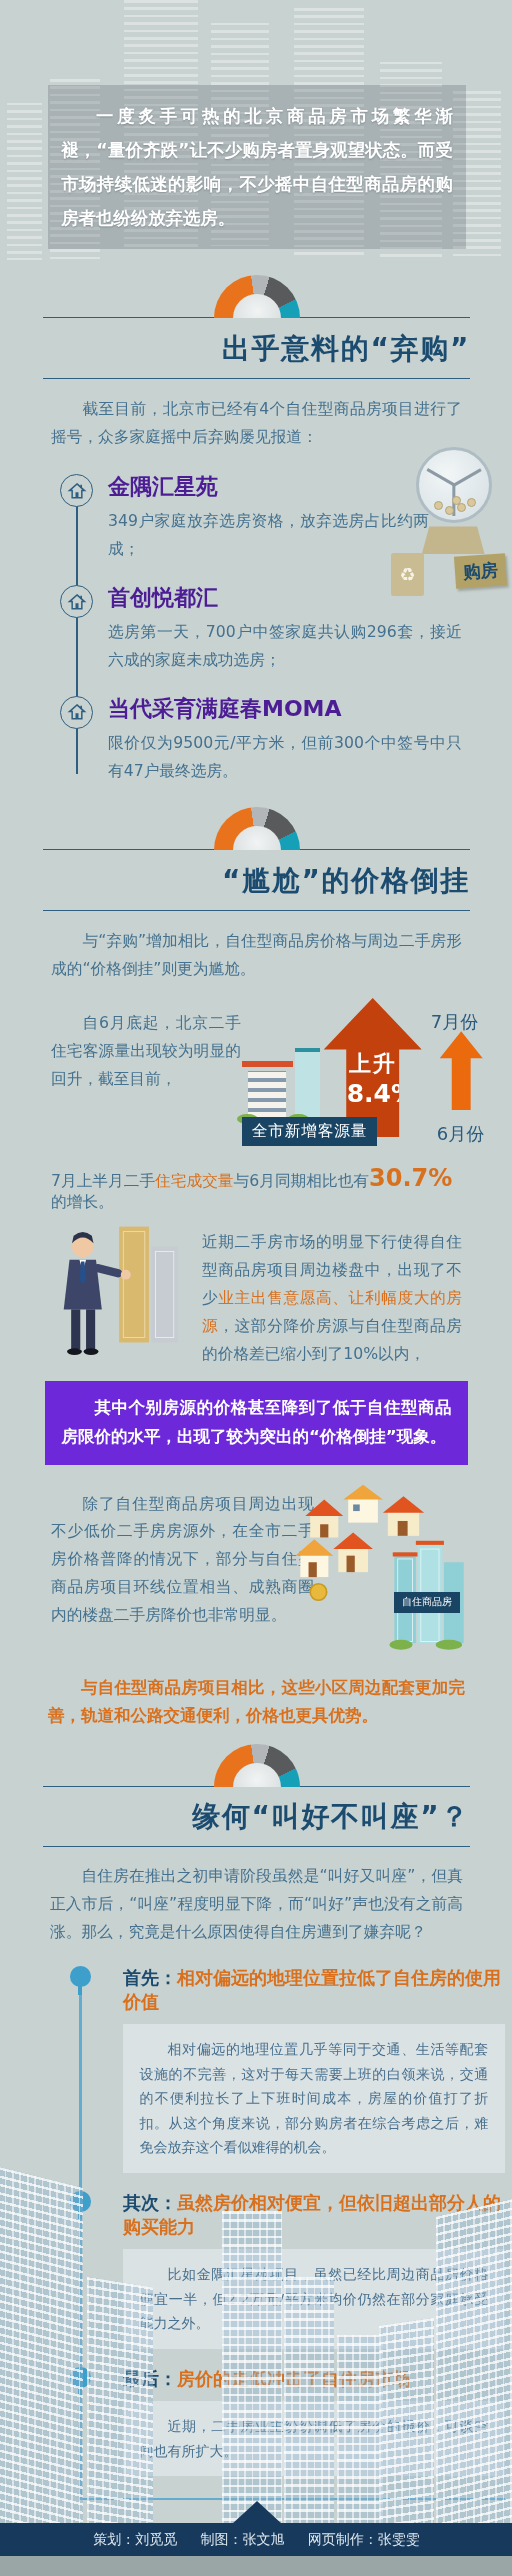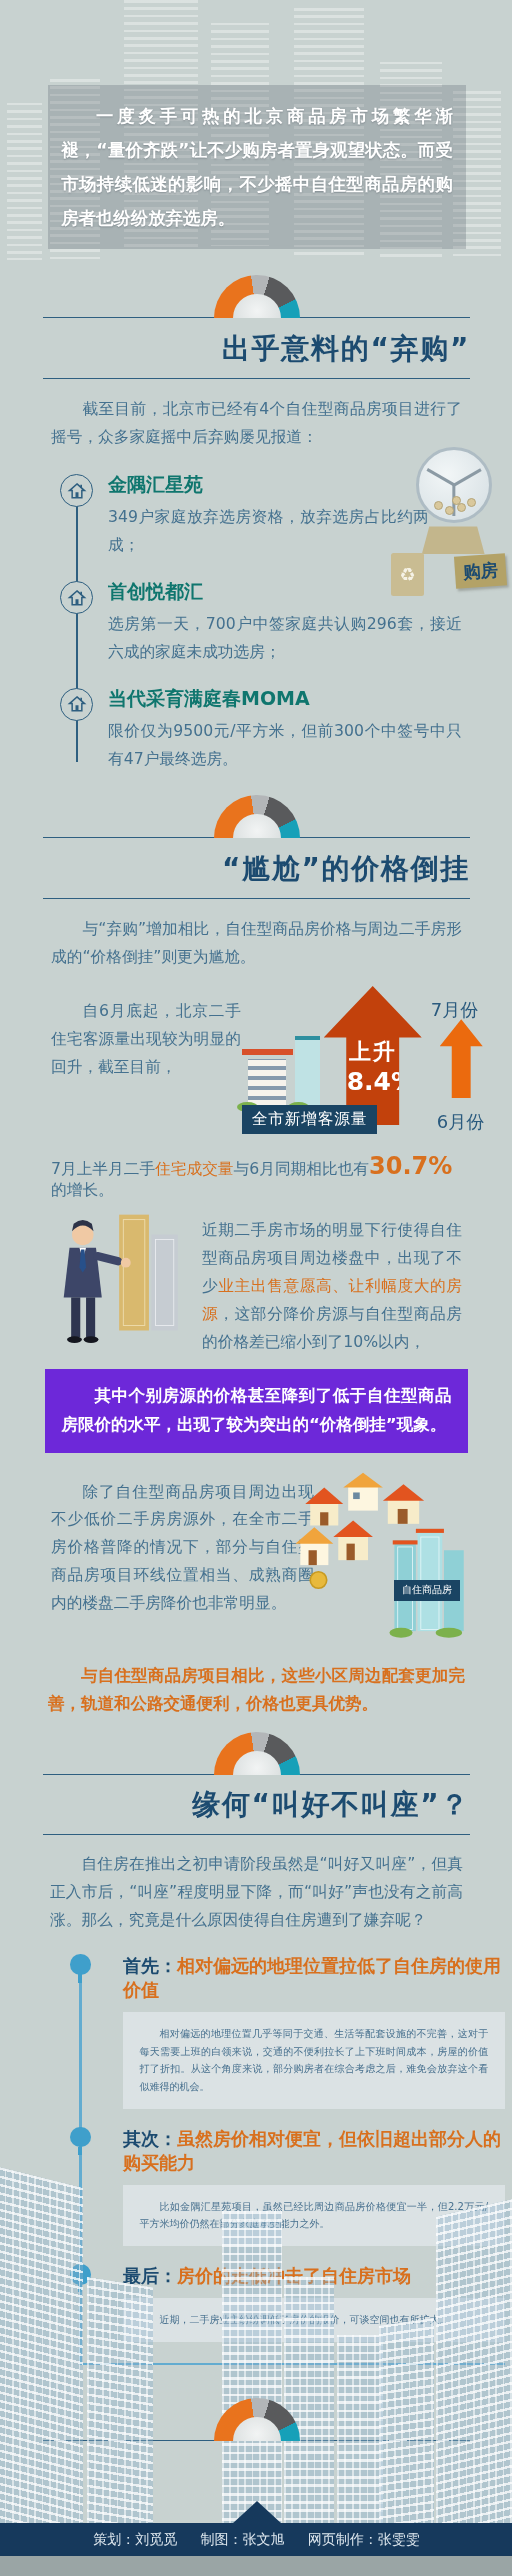--- a/index.html
+++ b/index.html
@@ -37,21 +37,21 @@
   .indent { text-indent:2em; }
   .orange { color:#d8701e; }
 
   
   .s1-intro { margin:16.5px 51px 5px 51px; }
   .s1-timeline { position:relative; margin:21.5px 0 0 50px; min-height:248px; }
   .s1-vline { position:absolute; left:26px; top:3.3px; bottom:11.6px; width:1.7px; background:#2e5f80; }
   .s1-item { position:relative; padding-left:58px; margin-bottom:20px; }
   .s1-icon { position:absolute; left:10px; top:1.7px; width:33px; height:33px; border-radius:50%;
              border:1.7px solid #2e5f80; background:#c8d2d0; display:flex; align-items:center; justify-content:center; }
-  .s1-name { color:#0f766e; font-size:19px; font-weight:bold; margin-bottom:5px; }
+  .s1-name { color:#4c1d95; font-size:22px; font-weight:bold; margin-bottom:5px; }
   .s1-desc { max-width:354px; }
   .s1-item:nth-child(2) .s1-desc { max-width:321px; }
   
   .lottery { position:absolute; right:3.3px; top:-25px; width:124px; height:165px; z-index:1; }
   .drum { position:absolute; left:30px; top:0; width:76px; height:76px; border-radius:50%;
           background:radial-gradient(circle at 40% 35%, #f2f6f7, #d3dde1); border:3.3px solid #aebcc4; }
   .spoke { position:absolute; left:50%; top:50%; width:3.3px; height:31px; background:#8b9aa4; transform-origin:top center; }
   .ball { position:absolute; width:9px; height:9px; border-radius:50%; background:#d9c89c; border:0.8px solid #b4a478; }
   .drum-base { position:absolute; left:36px; top:79px; width:63px; height:28px; background:#c3b68c;
                clip-path:polygon(12% 0, 88% 0, 100% 100%, 0 100%); }
@@ -98,21 +98,21 @@
   
   .s3-intro { margin:15px 50px 3.3px 50px; }
   .s3-timeline { position:relative; margin:20px 0 0 50px; }
   .s3-vline { position:absolute; left:29px; top:13.2px; bottom:0; width:2.5px; background:#63acd0; }
   .s3-item { position:relative; padding-left:73px; margin-top:18px; }
   .s3-bullet { position:absolute; left:20px; top:0; width:20.7px; height:20.7px; border-radius:50%; background:#3f9fcb; }
   .s3-bullet::after { content:""; position:absolute; left:8.3px; top:20px; width:4.1px; height:8.3px; background:#3f9fcb; }
   .s3-label-row { font-size:18px; font-weight:bold; margin-bottom:10px; }
   .s3-label { color:#1c4b70; }
   .s3-title { color:#d8701e; }
-  .s3-box { background:#dbe2e4; padding:13.2px 16.5px; margin-right:8.3px; color:#47708e; font-size:10px;
+  .s3-box { background:#dbe2e4; padding:13.2px 16.5px; margin-right:8.3px; color:#47708e; font-size:14px;
             line-height:1.75; text-indent:2em; text-align:justify; }
   .s3-endline { margin:21.5px 8.3px 0 29px; border-bottom:2.5px solid #63acd0; }
 
   
   .bottom-sky { position:absolute; left:0; right:0; bottom:31px; height:372px; z-index:0; pointer-events:none; }
   .b-bld { position:absolute; bottom:0; background-color:rgba(140,178,202,.40);
            background-image:repeating-linear-gradient(to bottom, rgba(255,255,255,.75) 0 2.5px, transparent 2.5px 8.3px),
                             repeating-linear-gradient(to right, rgba(255,255,255,.55) 0 1.7px, transparent 1.7px 7.4px); }
   .footer-bar { position:absolute; left:0; right:0; bottom:0; height:33px; background:#16395c; z-index:3;
            display:flex; align-items:center; justify-content:center; color:#dfe8ef; font-size:14px; }

